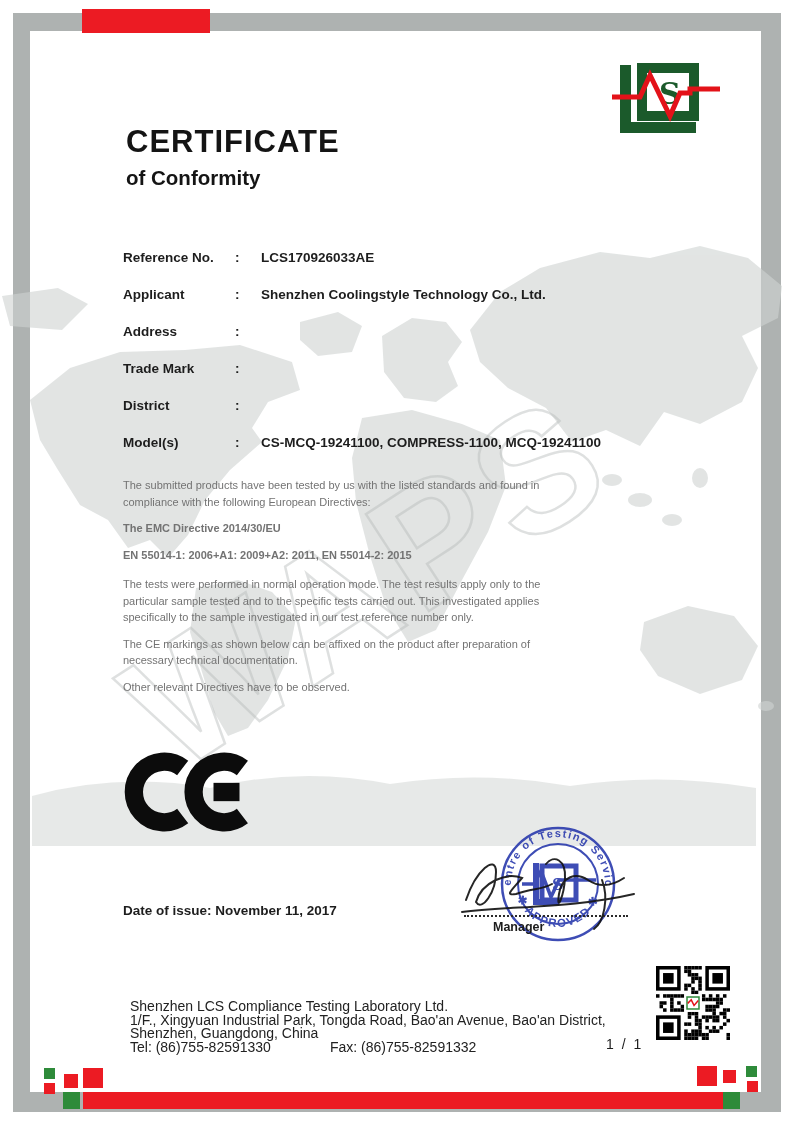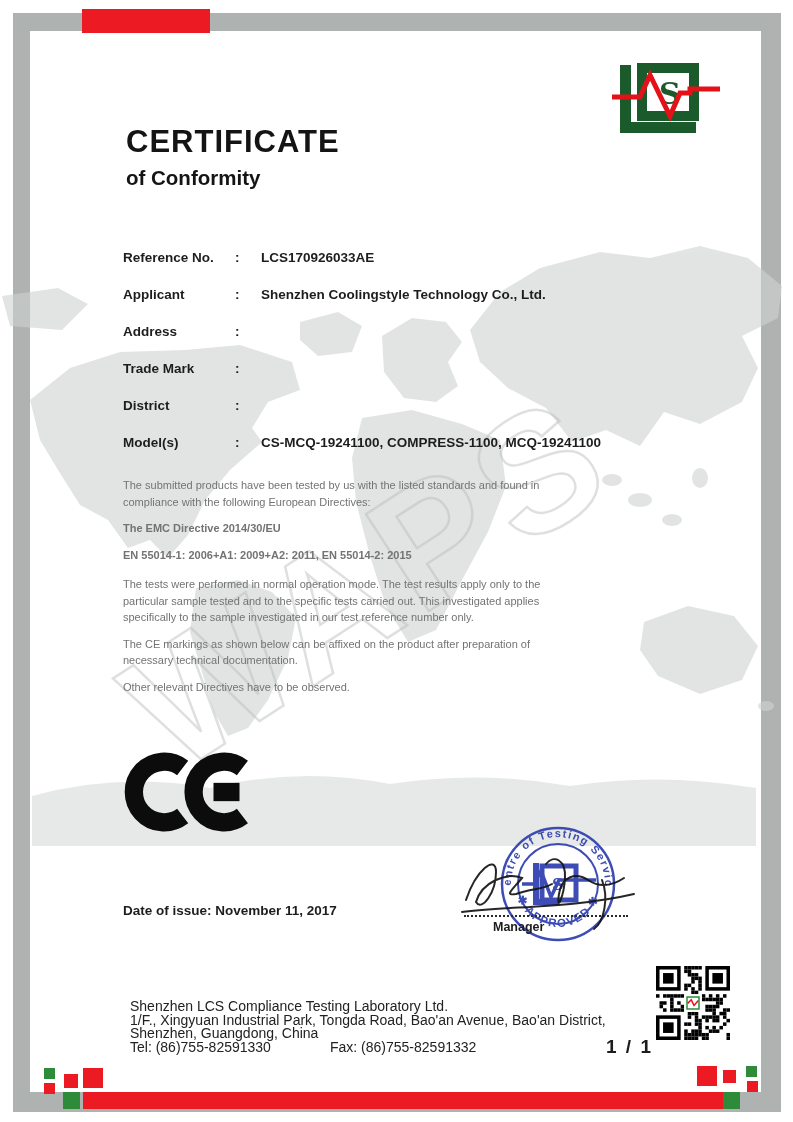--- a/index.html
+++ b/index.html
@@ -38,21 +38,21 @@
   .sig-box{position:absolute;left:452px;top:836px;width:192px;height:102px;z-index:6;}
   .sign-line{position:absolute;left:464px;top:915px;width:164px;height:0;border-top:2px dotted #2a2a2a;z-index:5;}
   .signer-title{position:absolute;left:493px;top:920px;z-index:5;font-size:12.5px;font-weight:600;color:#1c1c1c;}
   .date-line{position:absolute;left:123px;top:903px;z-index:3;font-size:13.5px;font-weight:bold;}
   
   .footer{position:absolute;left:130px;top:1000px;z-index:3;font-size:14px;line-height:13.5px;color:#222;}
   .footer .bold{font-weight:normal;}
   .f2col{display:flex;}
   .f2col .c1{width:200px;flex:0 0 200px;}
   .qr-box{position:absolute;left:656px;top:966px;width:74px;height:74px;z-index:3;}
-  .page-num{position:absolute;left:606px;top:1036px;z-index:3;font-size:19px;font-weight:bold;letter-spacing:2px;}
+  .page-num{position:absolute;left:606px;top:1036px;z-index:3;font-size:14px;font-weight:normal;letter-spacing:2px;}
   
   .sq{position:absolute;z-index:4;}
   .sq.red{background:#ec1b23;} .sq.green{background:#2e8b3a;}
   .bottom-red-bar{position:absolute;left:83px;top:1092px;width:640px;height:17px;background:#ec1b23;z-index:3;}
 </style>
 </head>
 <body>
 
 <div class="page">
 

